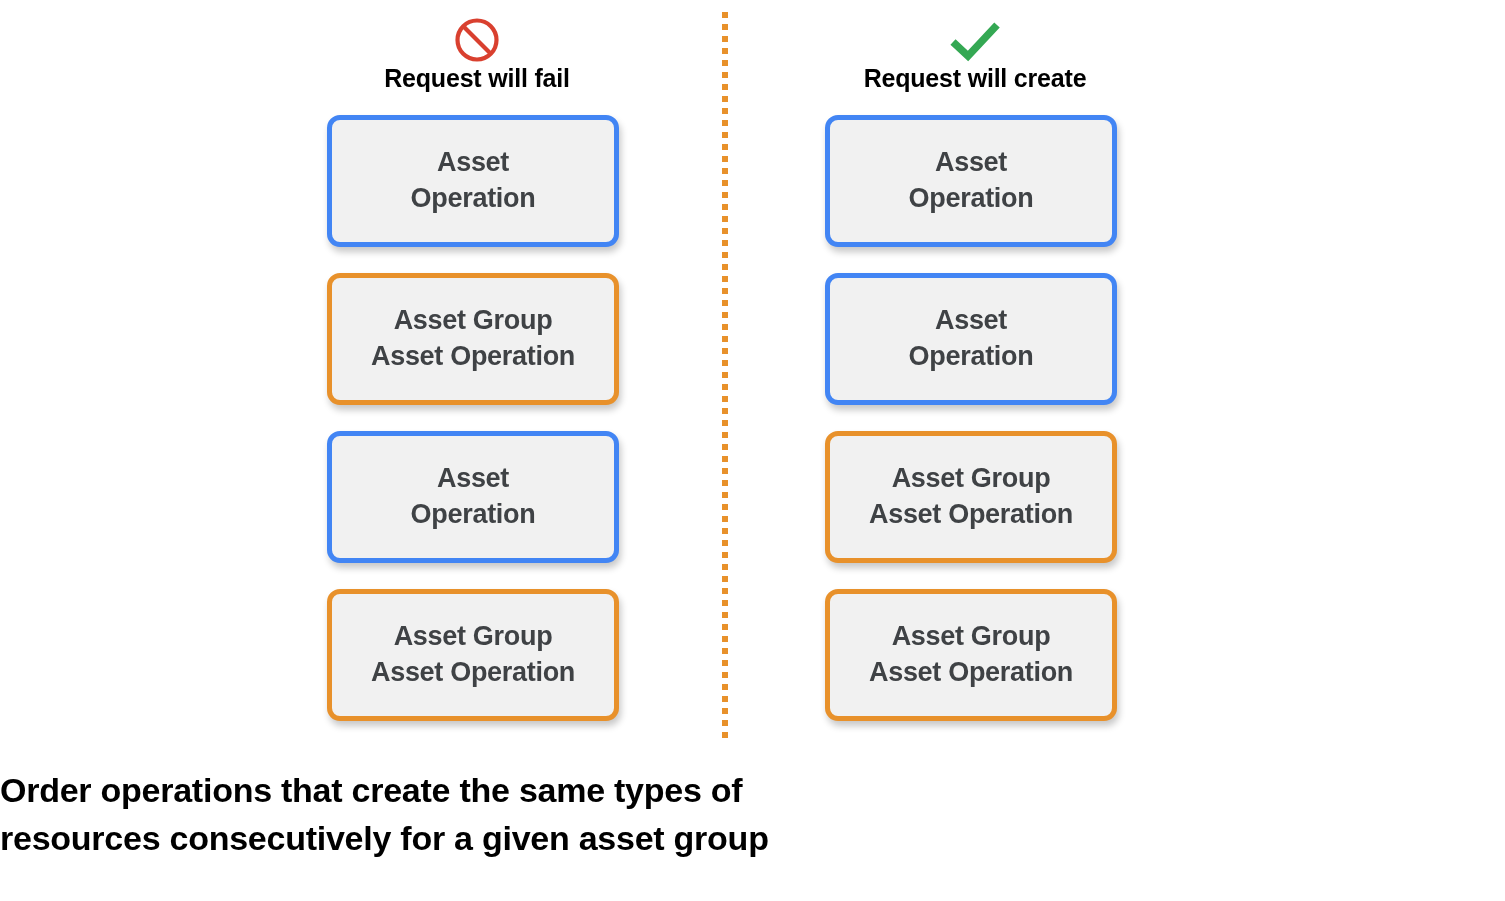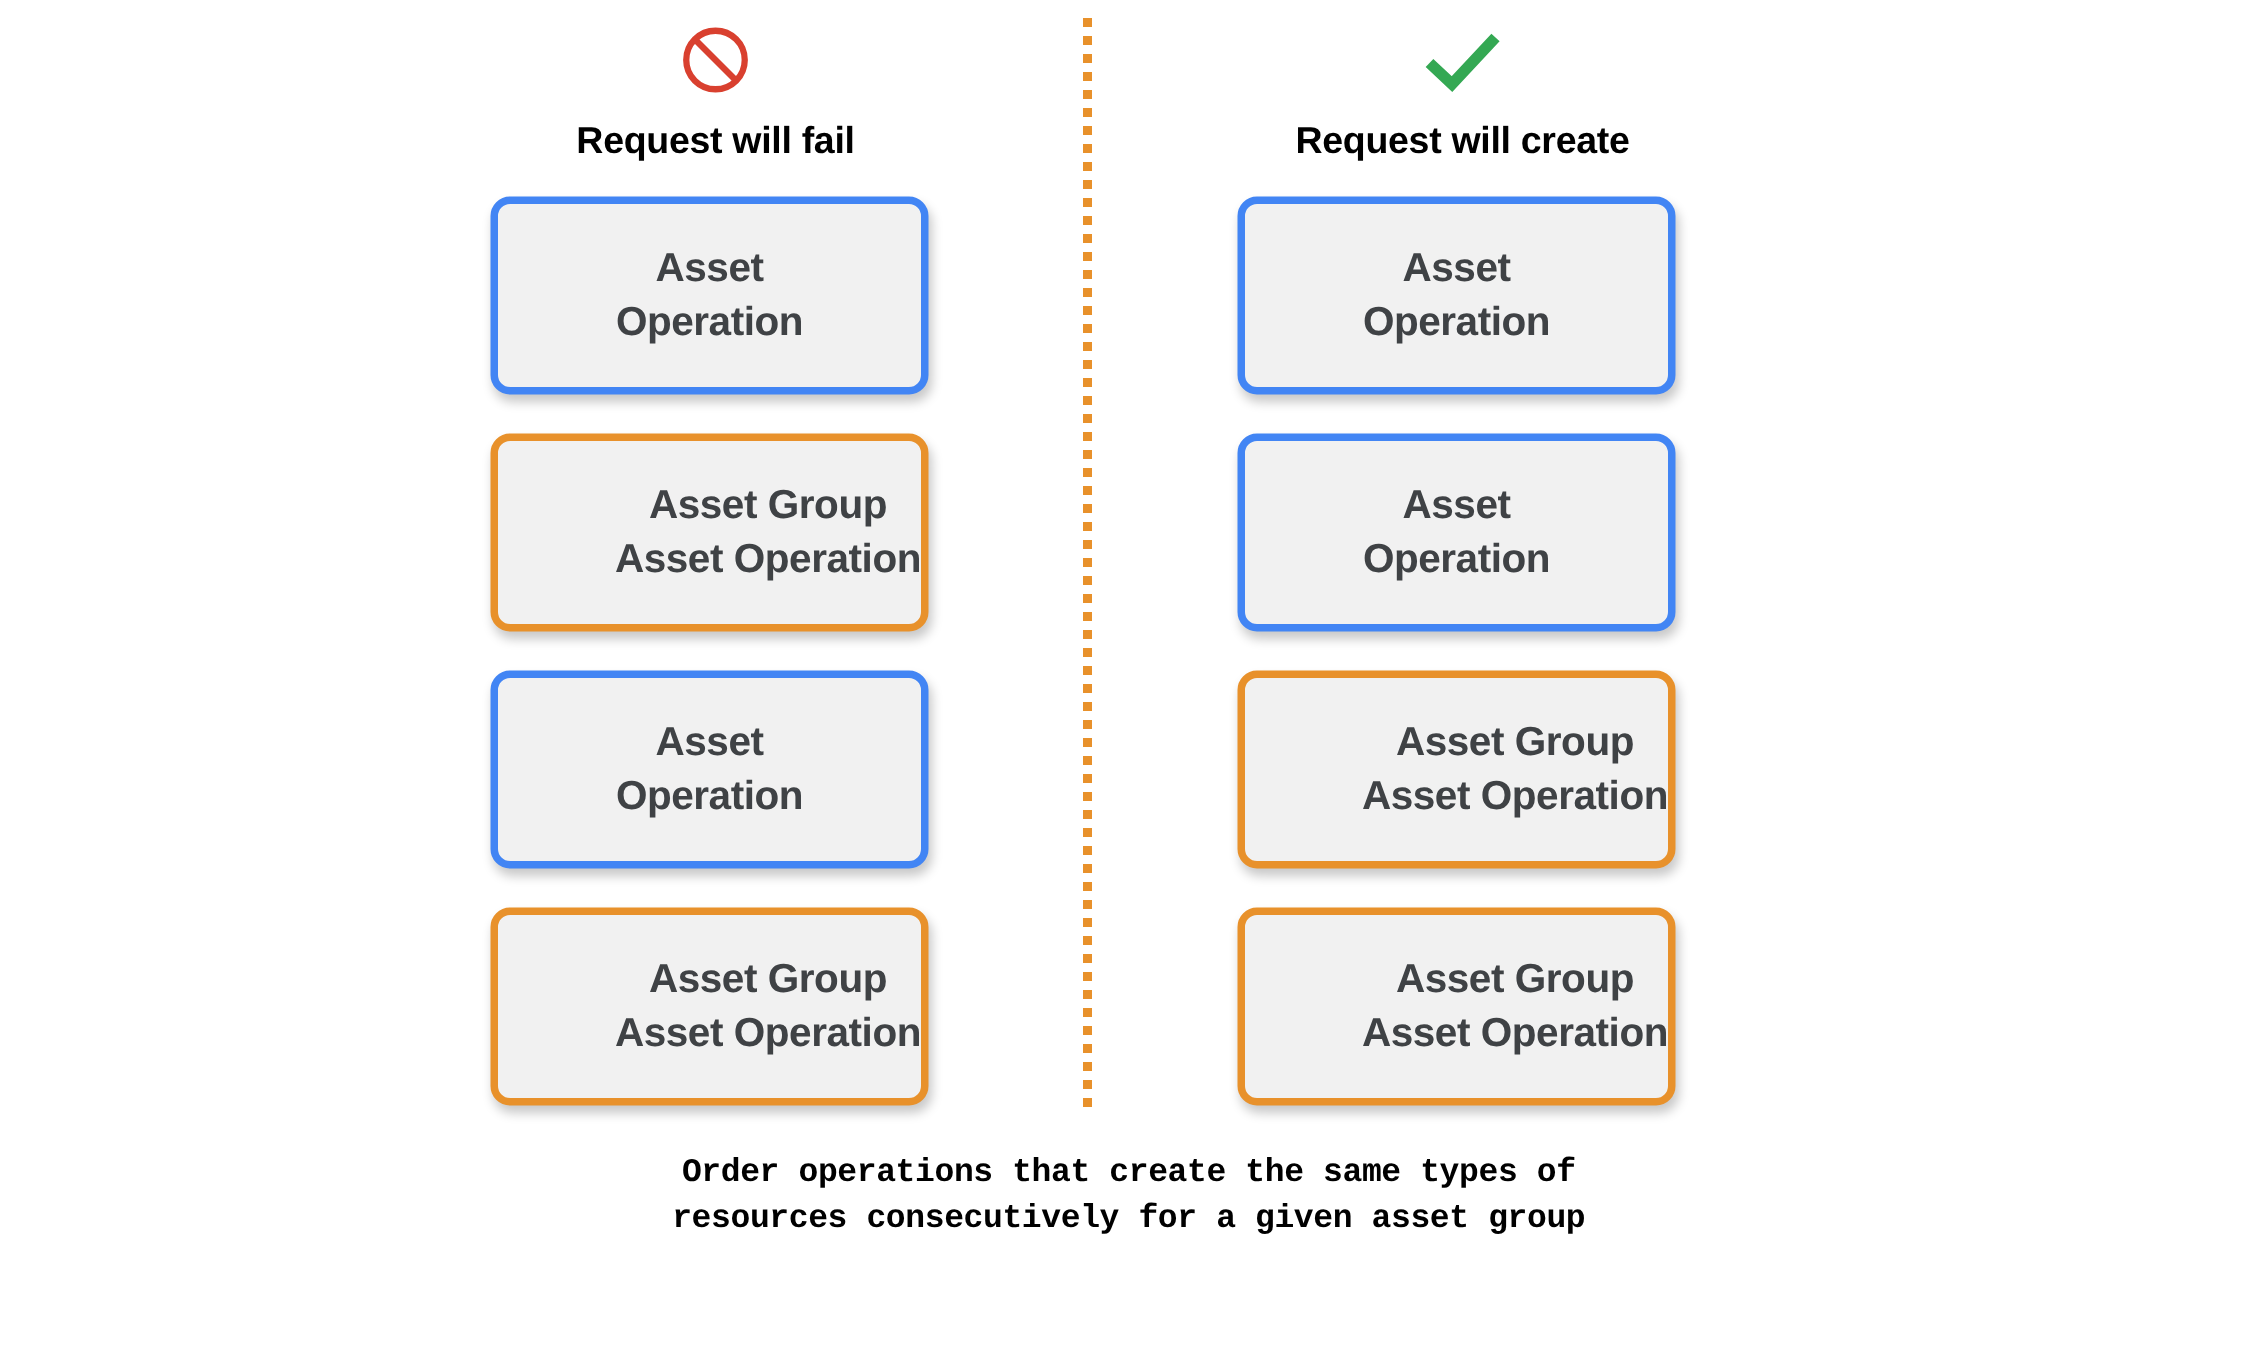--- a/index.html
+++ b/index.html
@@ -61,21 +61,21 @@
     justify-content: center;
   }
   .head-icon svg { display: block; }
 
   .head-label {
     font-size: 25px;
     font-weight: bold;
     color: #000000;
     letter-spacing: -0.2px;
     white-space: nowrap;
-    margin-top: 16px;
+    margin-top: 0;
     line-height: 1;
   }
 
   
   .boxes {
     margin-top: 24px;
     display: flex;
     flex-direction: column;
     gap: 26px;
     align-items: flex-start;
@@ -88,45 +88,44 @@
     border-radius: 13px;
     border: 5px solid #4285f4;
     background: #f1f1f1;
     box-shadow: 2px 5px 7px rgba(0,0,0,0.22);
     display: flex;
     align-items: center;
     justify-content: center;
     text-align: center;
   }
   .node.blue   { border-color: #4285f4; }
-  .node.orange { border-color: #e8912b; justify-content: flex-end; }
+  .node.orange { border-color: #e8912b; }
 
   .node-text {
     font-size: 27px;
     font-weight: bold;
     color: #3f4245;
     line-height: 1.33;
     letter-spacing: -0.3px;
     white-space: pre-line;
   }
 
   
   .caption {
     position: absolute;
     left: 0;
     right: 0;
     top: 766px;
-    text-align: center;
-    font-size: 22px;
+    text-align: left;
+    font-size: 34px;
     font-weight: bold;
     color: #000000;
     line-height: 1.42;
     letter-spacing: -0.25px;
     white-space: pre-line;
-    font-family: Liberation Mono, monospace;
   }
 </style>
 </head>
 <body>
 
 <div class="stage">
 
   <div class="divider"></div>
 
   <div class="column fail">

